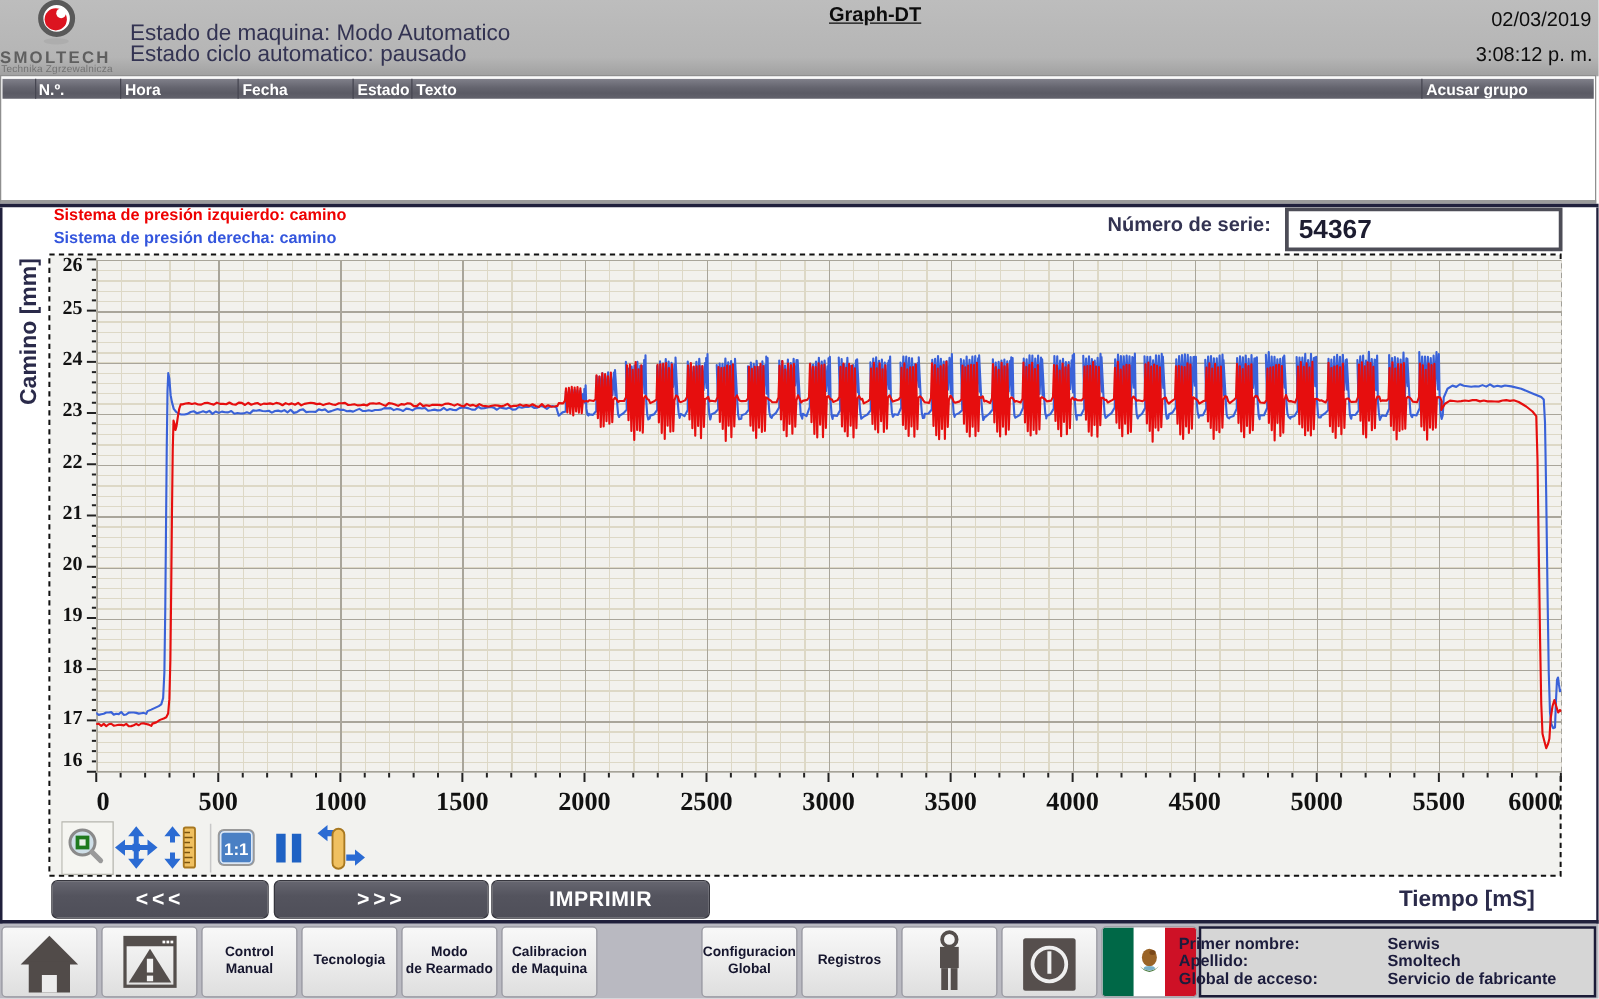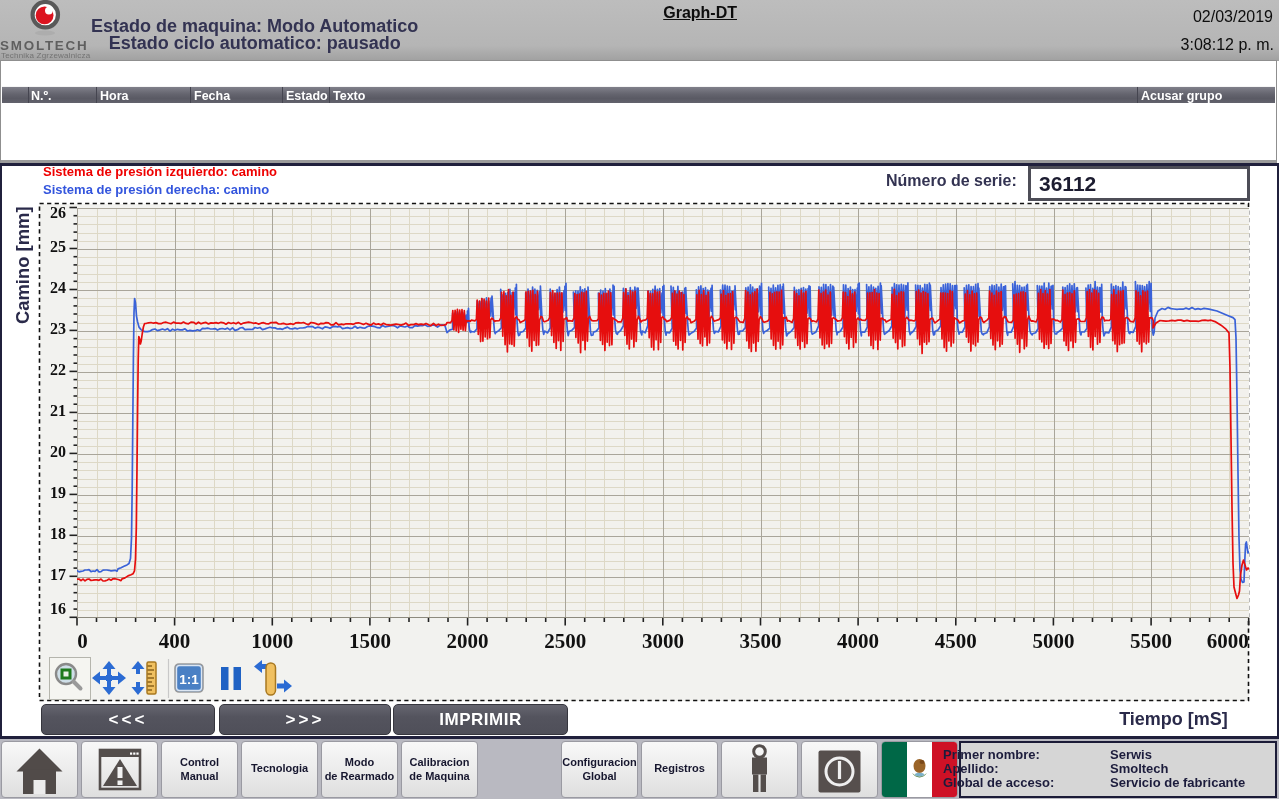--- a/index.html
+++ b/index.html
@@ -2,30 +2,30 @@
 <html><head>
 <meta charset="utf-8">
 <style>
 * { margin:0; padding:0; box-sizing:border-box; }
 html,body { width:1279px; height:799px; overflow:hidden; }
 body { font-family:"Liberation Sans", sans-serif; position:relative; background:#fff; }
 .abs { position:absolute; }
 
 
 #top { left:0; top:0; width:1279px; height:61px; background:linear-gradient(to bottom,#bdbdbd 0%,#b5b5b5 75%,#a0a0a0 100%); }
-#estado { left:91px; top:17.5px; font-size:18px; font-weight:bold; color:#333352; line-height:17.5px;text-align:center; }
+#estado { left:104px; top:17.5px; font-size:18px; font-weight:normal; color:#333352; line-height:17.5px; }
 #title { left:577px; top:4px; width:160px; text-align:right; font-size:16px; font-weight:bold; color:#0d0d0d;text-decoration:underline; }
 #dt1 { right:6px; top:8px; font-size:16px; color:#0d0d0d; }
 #dt2 { right:5px; top:35.5px; font-size:16px; color:#0d0d0d; }
 
 
 #tbl { left:0px; top:60px; width:1277px; height:103px; background:#fff; border:1px solid #8f8f8f; border-bottom:3px solid #9b9b9b; }
 #tblhead { position:absolute; left:1px; top:1px; width:1273px; height:17px;
   background:linear-gradient(to bottom,#80808a 0%,#64646e 45%,#5a5a64 72%,#62626c 100%);
-  border-top:1px solid #f5f5f5;margin-top:24px; }
+  border-top:1px solid #f5f5f5; }
 .hc { position:absolute; top:1.5px; height:15px; font-size:12.5px; font-weight:bold; color:#fff; }
 .sep { position:absolute; top:0; width:1px; height:16px; background:#454550; }
 #navy1 { left:0; top:163px; width:1279px; height:2.5px; background:#20203c; }
 
 
 #chart { left:0; top:165.5px; width:1279px; height:573px; background:#ffffff;
   border-left:2px solid #20203c; border-right:2px solid #20203c; border-bottom:3px solid #20203c; }
 .leg1 { left:43px; top:164px; font-size:13px; font-weight:bold; color:#ee0000; }
 .leg2 { left:43px; top:182px; font-size:13px; font-weight:bold; color:#3355dd; }
 #serlab { left:886px; top:172px; font-size:16px; font-weight:bold; color:#333352; }
@@ -96,21 +96,21 @@
     <div class="sep" style="left:1135px"></div>
   </div>
 </div>
 <div id="navy1" class="abs"></div>
 
 <div id="chart" class="abs"></div>
 <div class="leg1 abs">Sistema de presión izquierdo: camino</div>
 <div class="leg2 abs">Sistema de presión derecha: camino</div>
 <div id="serlab" class="abs">Número de serie:</div>
 <div id="serbox" class="abs">
-    <span>36112</span>
+    <span>54367</span>
   </div>
 
 <div class="abs" style="left:40px;top:204px;width:1209px;height:497px;background:#f2f2ef"></div>
 
 <svg class="abs" style="left:0;top:0;pointer-events:none" width="1279" height="799" viewBox="0 0 1279 799">
   <rect x="39.5" y="203.5" width="1209" height="497" fill="none" stroke="#111" stroke-width="1.6" stroke-dasharray="4.2 3.4"></rect>
   <g stroke="#222" stroke-width="1.6">
       <line x1="69.5" y1="207.5" x2="77" y2="207.5"></line>
       <line x1="73.5" y1="215.7" x2="77" y2="215.7"></line>
       <line x1="73.5" y1="223.9" x2="77" y2="223.9"></line>
@@ -237,21 +237,21 @@
 <div class="ylab abs" style="left:38px;top:279.0px">24</div>
 <div class="ylab abs" style="left:38px;top:319.9px">23</div>
 <div class="ylab abs" style="left:38px;top:360.9px">22</div>
 <div class="ylab abs" style="left:38px;top:401.9px">21</div>
 <div class="ylab abs" style="left:38px;top:442.9px">20</div>
 <div class="ylab abs" style="left:38px;top:483.9px">19</div>
 <div class="ylab abs" style="left:38px;top:524.8px">18</div>
 <div class="ylab abs" style="left:38px;top:565.8px">17</div>
 <div class="ylab abs" style="left:38px;top:600.3px">16</div>
 <div class="xlab abs" style="left:42.5px;top:629px">0</div>
-<div class="xlab abs" style="left:134.6px;top:629px">400</div>
+<div class="xlab abs" style="left:134.6px;top:629px">500</div>
 <div class="xlab abs" style="left:232.3px;top:629px">1000</div>
 <div class="xlab abs" style="left:329.9px;top:629px">1500</div>
 <div class="xlab abs" style="left:427.6px;top:629px">2000</div>
 <div class="xlab abs" style="left:525.2px;top:629px">2500</div>
 <div class="xlab abs" style="left:622.9px;top:629px">3000</div>
 <div class="xlab abs" style="left:720.5px;top:629px">3500</div>
 <div class="xlab abs" style="left:818.1px;top:629px">4000</div>
 <div class="xlab abs" style="left:915.8px;top:629px">4500</div>
 <div class="xlab abs" style="left:1013.4px;top:629px">5000</div>
 <div class="xlab abs" style="left:1111.1px;top:629px">5500</div>

